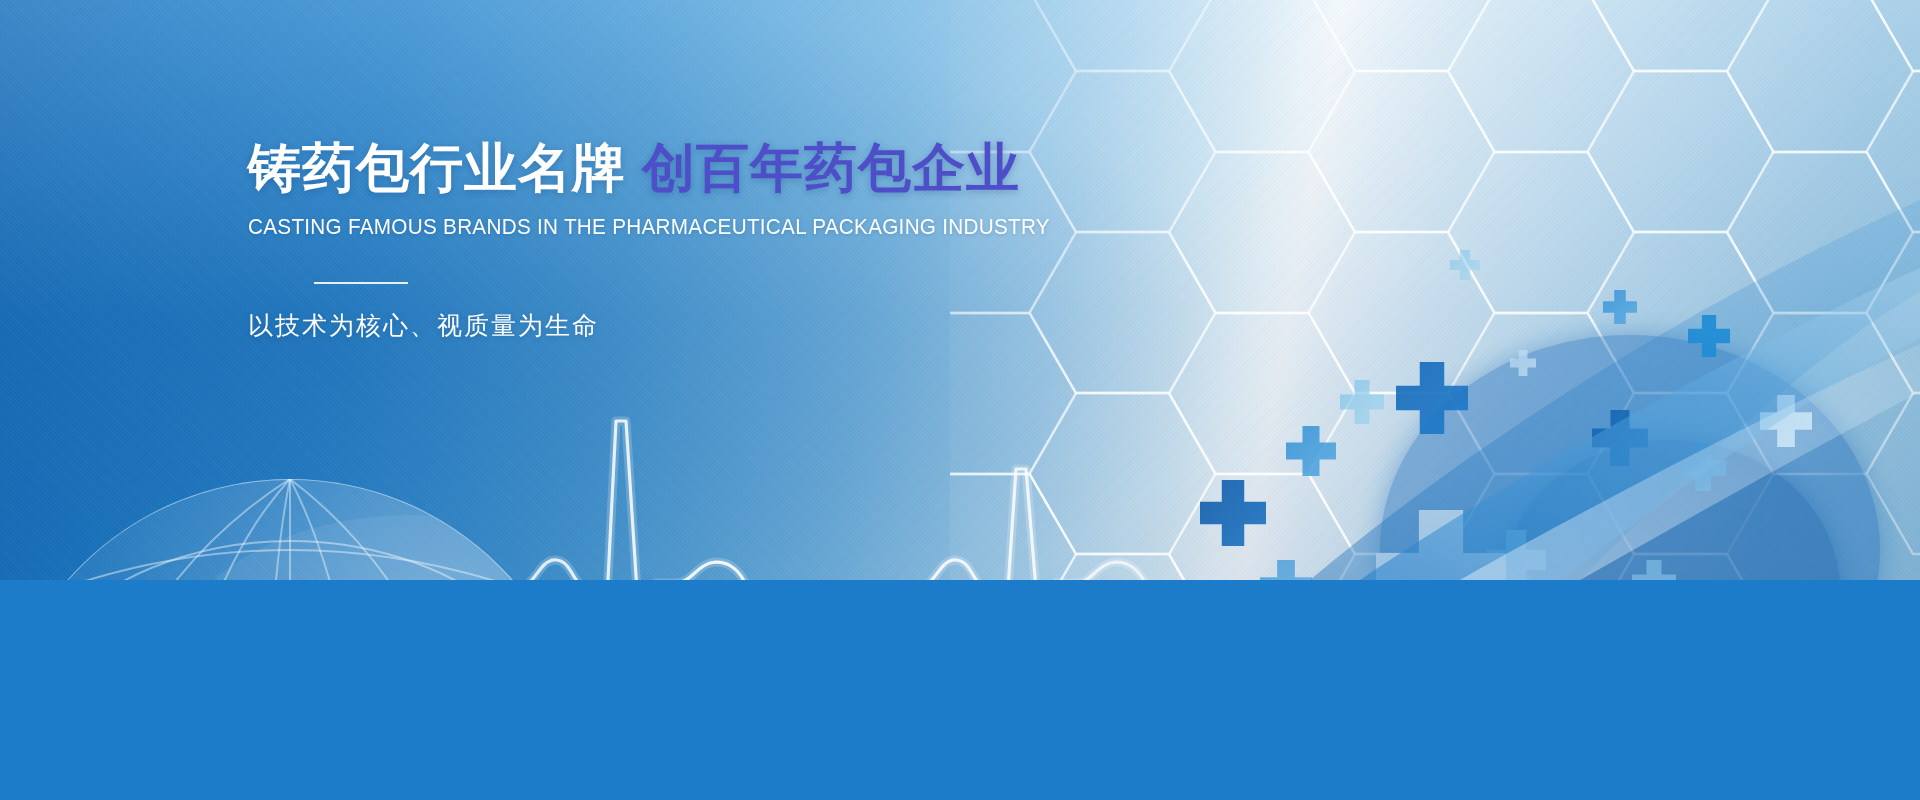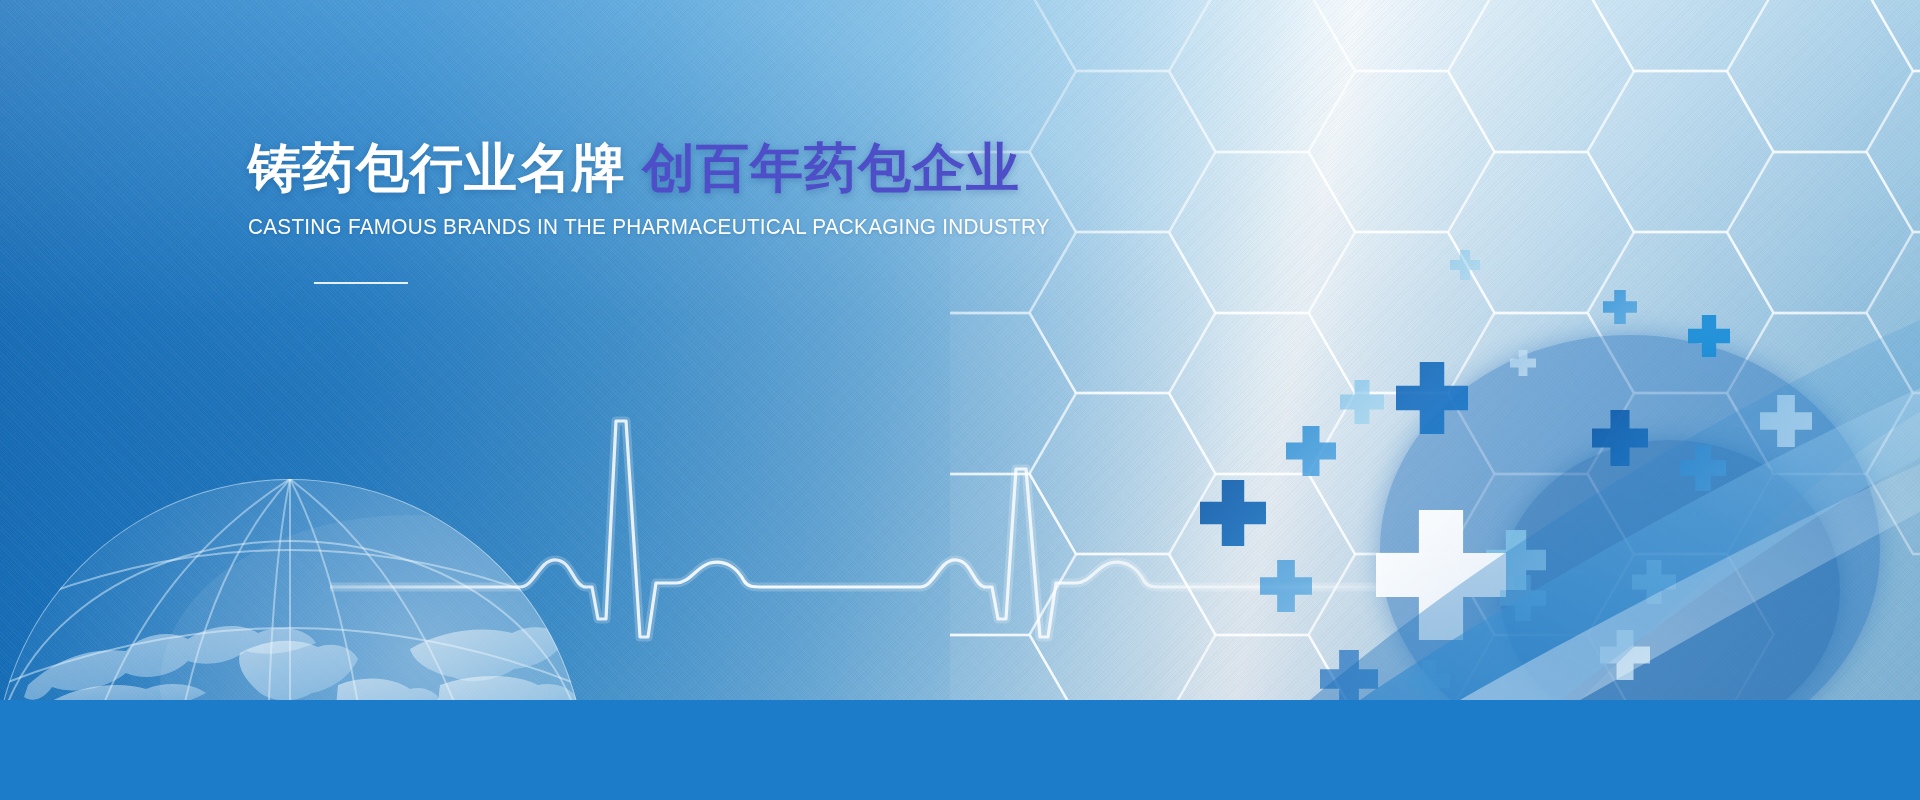--- a/index.html
+++ b/index.html
@@ -5,21 +5,21 @@
   * { margin:0; padding:0; box-sizing:border-box; }
   html, body {
     width:1920px; height:800px;
     overflow:hidden;
     background:#1d7cc9;
     font-family:"Liberation Sans","DejaVu Sans",sans-serif;
   }
 
   #banner {
     position:relative;
-    width:1920px; height:700px;
+    width:1920px; height:580px;
     overflow:hidden;
   }
 
   
   .bg-base {
     position:absolute; inset:0;
     background:
       linear-gradient(180deg, rgba(255,255,255,0.05) 0%, rgba(0,40,90,0.10) 100%),
       linear-gradient(100deg,
         #1570bd 0%,
@@ -536,15 +536,16 @@
 
   <div class="text-block">
     <div class="headline">
       <span class="seg-a">铸药包行业名牌</span><span class="seg-b">创百年药包企业</span>
     </div>
 
     <div class="subtitle">CASTING FAMOUS BRANDS IN THE PHARMACEUTICAL PACKAGING INDUSTRY</div>
 
     <div class="divider"></div>
 
+    <div class="tagline">以技术为核心、视质量为生命</div>
   </div>
 
 </div>
 
 </body></html>

